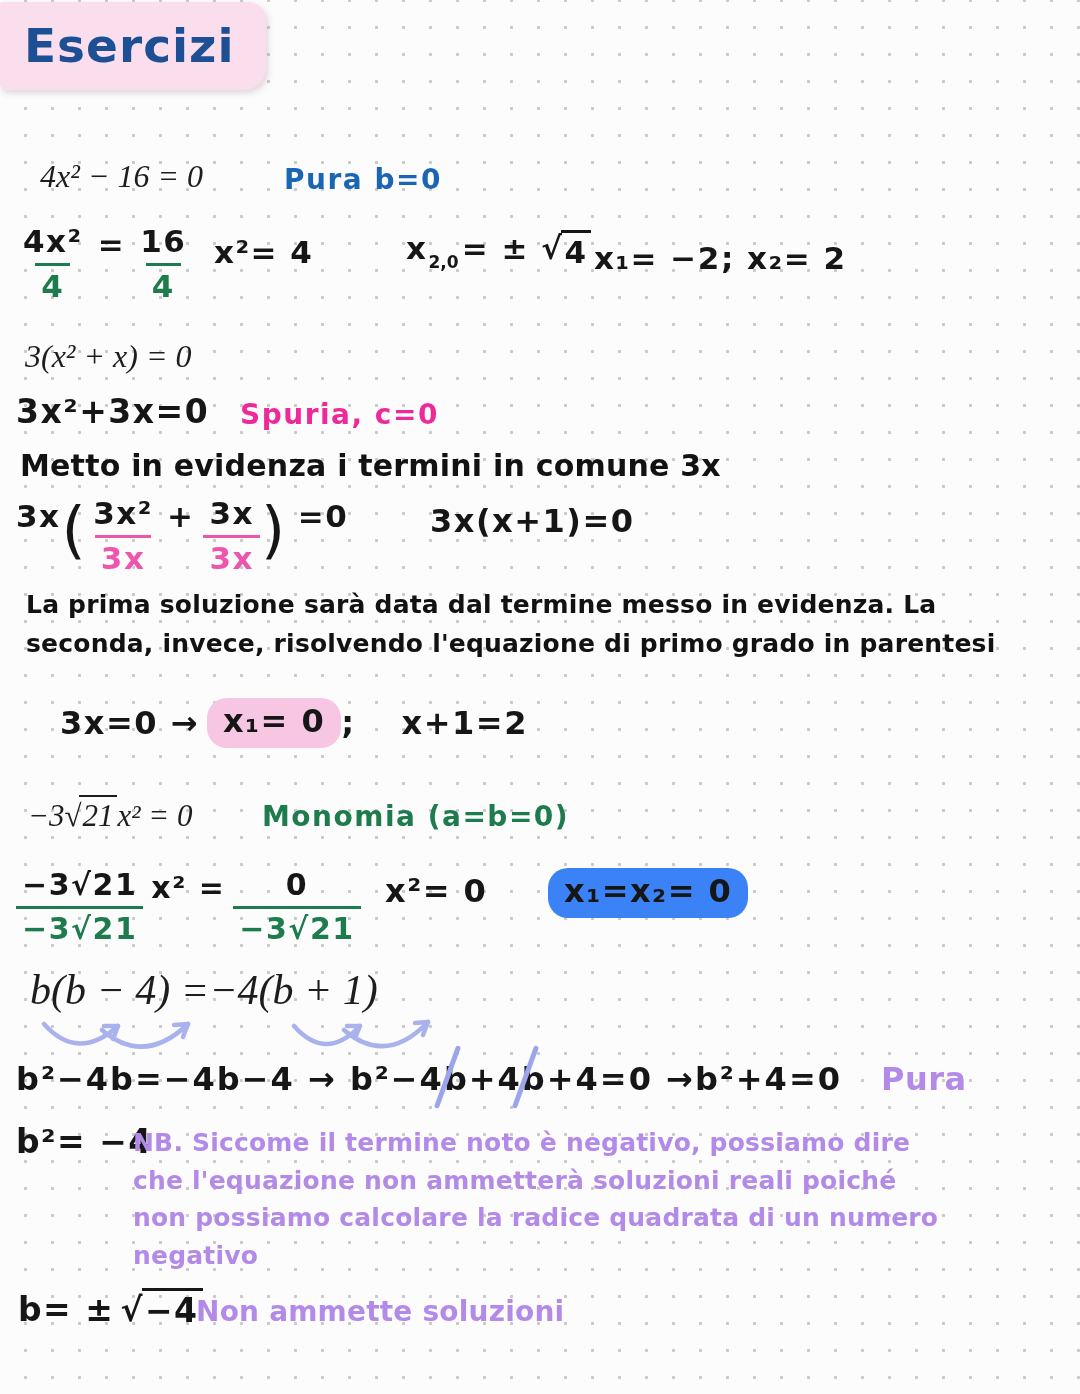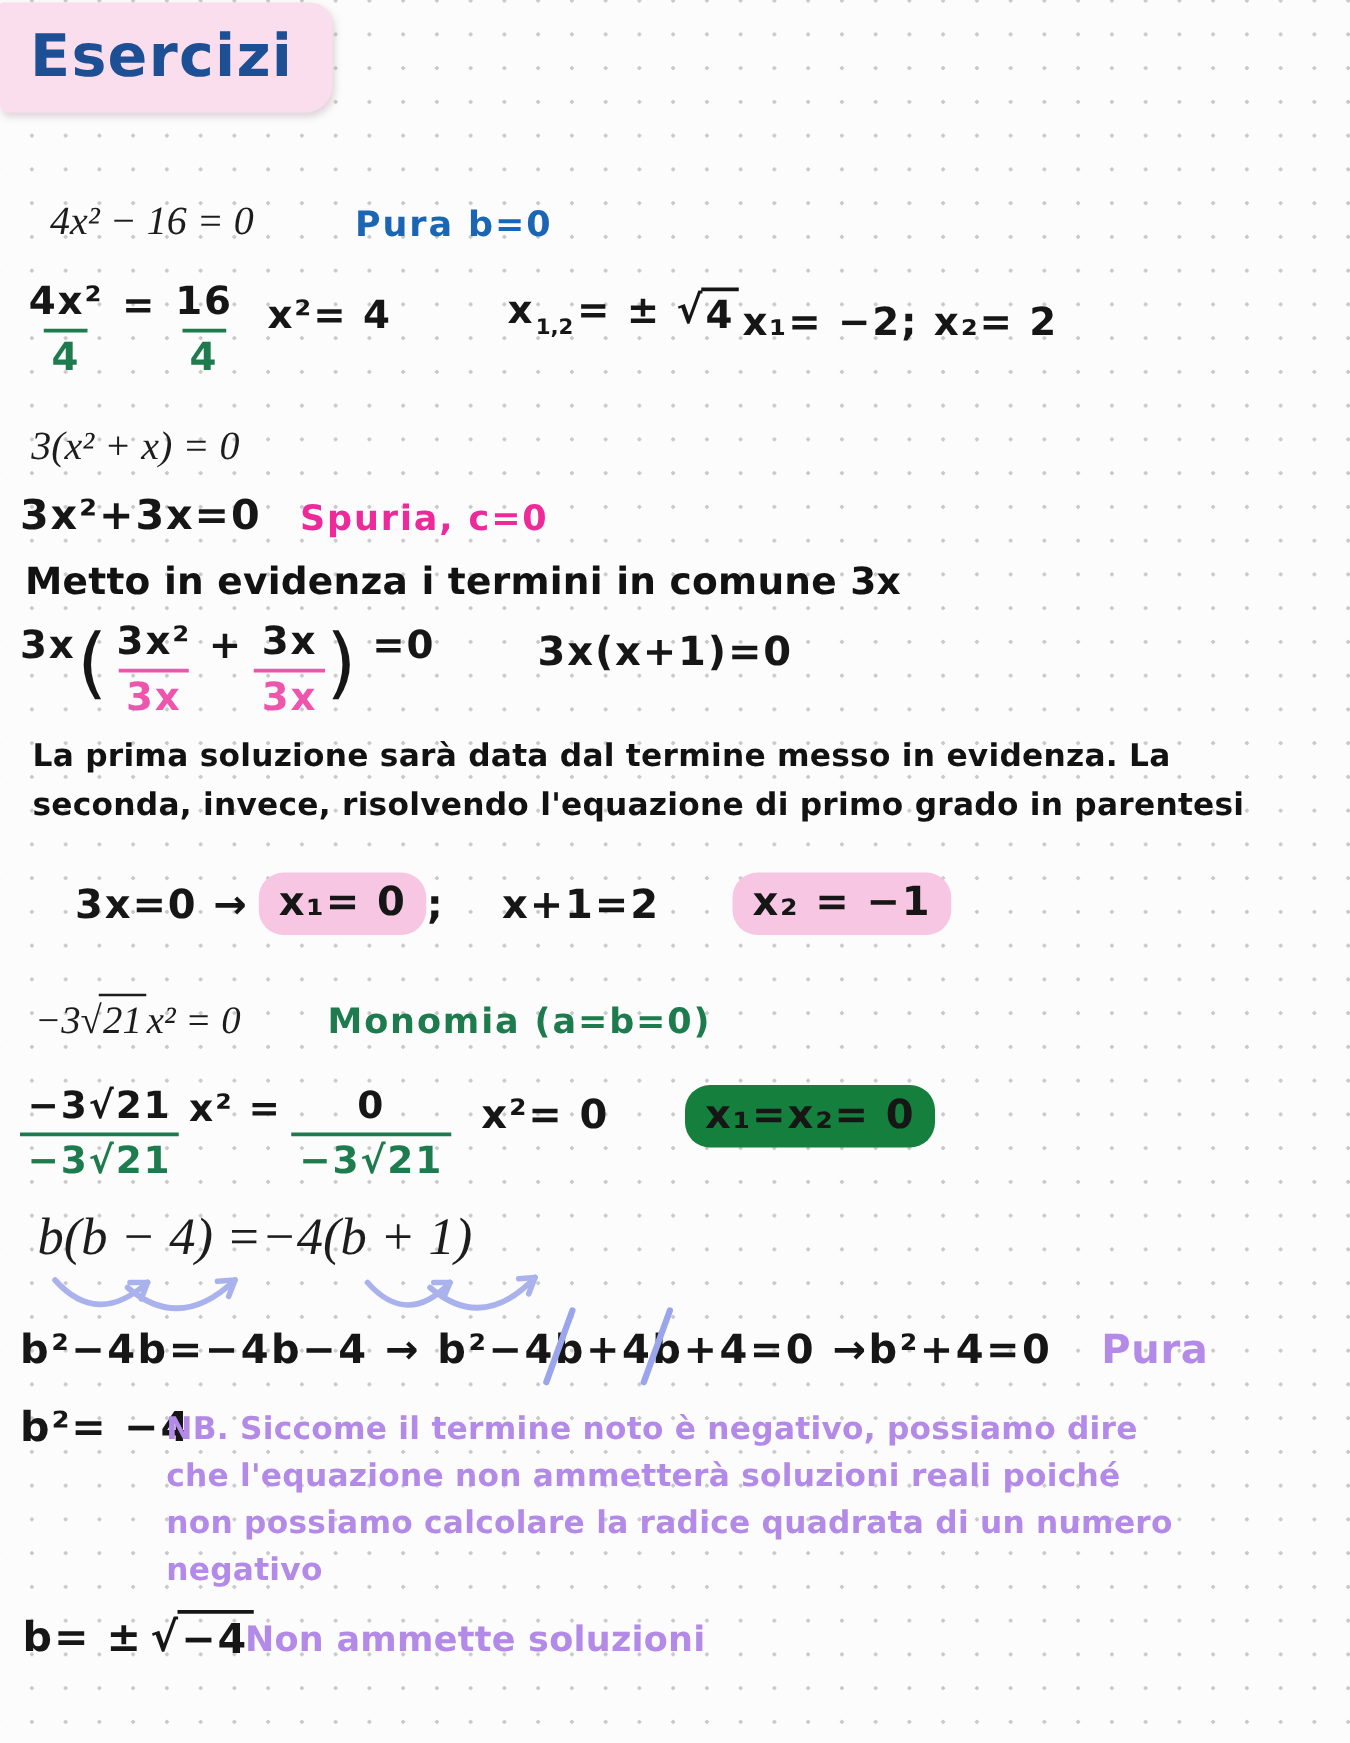--- a/index.html
+++ b/index.html
@@ -36,21 +36,21 @@
   .frac-green .den{color:#1e7b4d;border-color:#1e7b4d;}
   .frac-pink .den{color:#ee55ad;border-color:#ee55ad;}
   .topline{line-height:1.15;padding-top:3px;}
   
   .sqrt{display:inline-flex;align-items:flex-start;white-space:nowrap;}
   .rsym{margin-right:-2px;}
   .rad{border-top:3px solid currentColor;padding:1px 4px 0 3px;}
   .serif .rad{border-top-width:2.5px;}
   
   .hl-pink{background:#f6c6e2;border-radius:20px;padding:4px 16px 8px;}
-  .hl-green{background:#15803d;border-radius:20px;padding:4px 16px 8px;}
+  .hl-green{background:#3b82f6;border-radius:20px;padding:4px 16px 8px;}
   
   .subsm{font-size:0.55em;vertical-align:-0.5em;margin:0 3px 0 1px;letter-spacing:0;}
   
   .cancel{position:relative;display:inline-block;}
   .cancel::after{
     content:"";position:absolute;left:52%;top:-16px;width:4.5px;height:66px;
     background:#9aa5ec;border-radius:3px;transform:rotate(20deg);
   }
   .bigparen{font-size:62px;line-height:68px;font-weight:400;font-family:"DejaVu Sans",sans-serif;color:#161616;margin:0 1px;}
 </style>
@@ -70,21 +70,21 @@
     <span class="den">4</span>
   </span>
   <span class="topline" style="margin:0 10px;">=</span>
   <span class="frac frac-green">
     <span class="num">16</span>
     <span class="den">4</span>
   </span>
 </div>
 <div class="abs hand" style="top:234px;left:214px;font-size:31px;">x²= 4</div>
 <div class="abs hand" style="top:230px;left:406px;font-size:31px;">
-  <span>x</span><span class="subsm">1,2</span><span>= ±</span>
+  <span>x</span><span class="subsm">2,0</span><span>= ±</span>
   <span class="sqrt">
       <span class="rsym">√</span>
       <span class="rad">4</span>
     </span>
 </div>
 <div class="abs hand" style="top:240px;left:594px;font-size:31px;">x₁= −2; x₂= 2</div>
 
 <div class="abs serif" style="top:338px;left:25px;font-size:32px;">3(x² + x) = 0</div>
 <div class="abs hand" style="top:392px;left:16px;font-size:33px;">3x²+3x=0</div>
 <div class="abs hand magenta" style="top:398px;left:240px;font-size:28px;">Spuria, c=0</div>
@@ -107,21 +107,20 @@
 </div>
 <div class="abs hand" style="top:502px;left:430px;font-size:32px;">3x(x+1)=0</div>
 
 <div class="abs marker" style="top:586px;left:26px;width:1046px;font-size:25px;line-height:1.55;">La prima soluzione sarà data dal termine messo in evidenza. La seconda, invece, risolvendo l'equazione di primo grado in parentesi</div>
 
 <div class="abs mathrow hand" style="top:698px;left:60px;font-size:32px;align-items:center;">
   <span>3x=0 →</span>
   <span class="hl-pink" style="margin-left:8px;">x₁= 0</span>
   <span>;</span>
   <span style="margin-left:46px;">x+1=2</span>
-  <span class="hl-pink" style="margin-left:58px;">x₂ = −1</span>
 </div>
 
 <div class="abs serif mathrow" style="top:795px;left:28px;font-size:31px;">
   <span class="topline">−3</span>
     <span class="rsym topline">√</span>
     <span class="rad topline">21</span>
     <span class="topline">x² = 0</span>
 </div>
 <div class="abs hand green" style="top:800px;left:262px;font-size:28px;">Monomia (a=b=0)</div>
 

